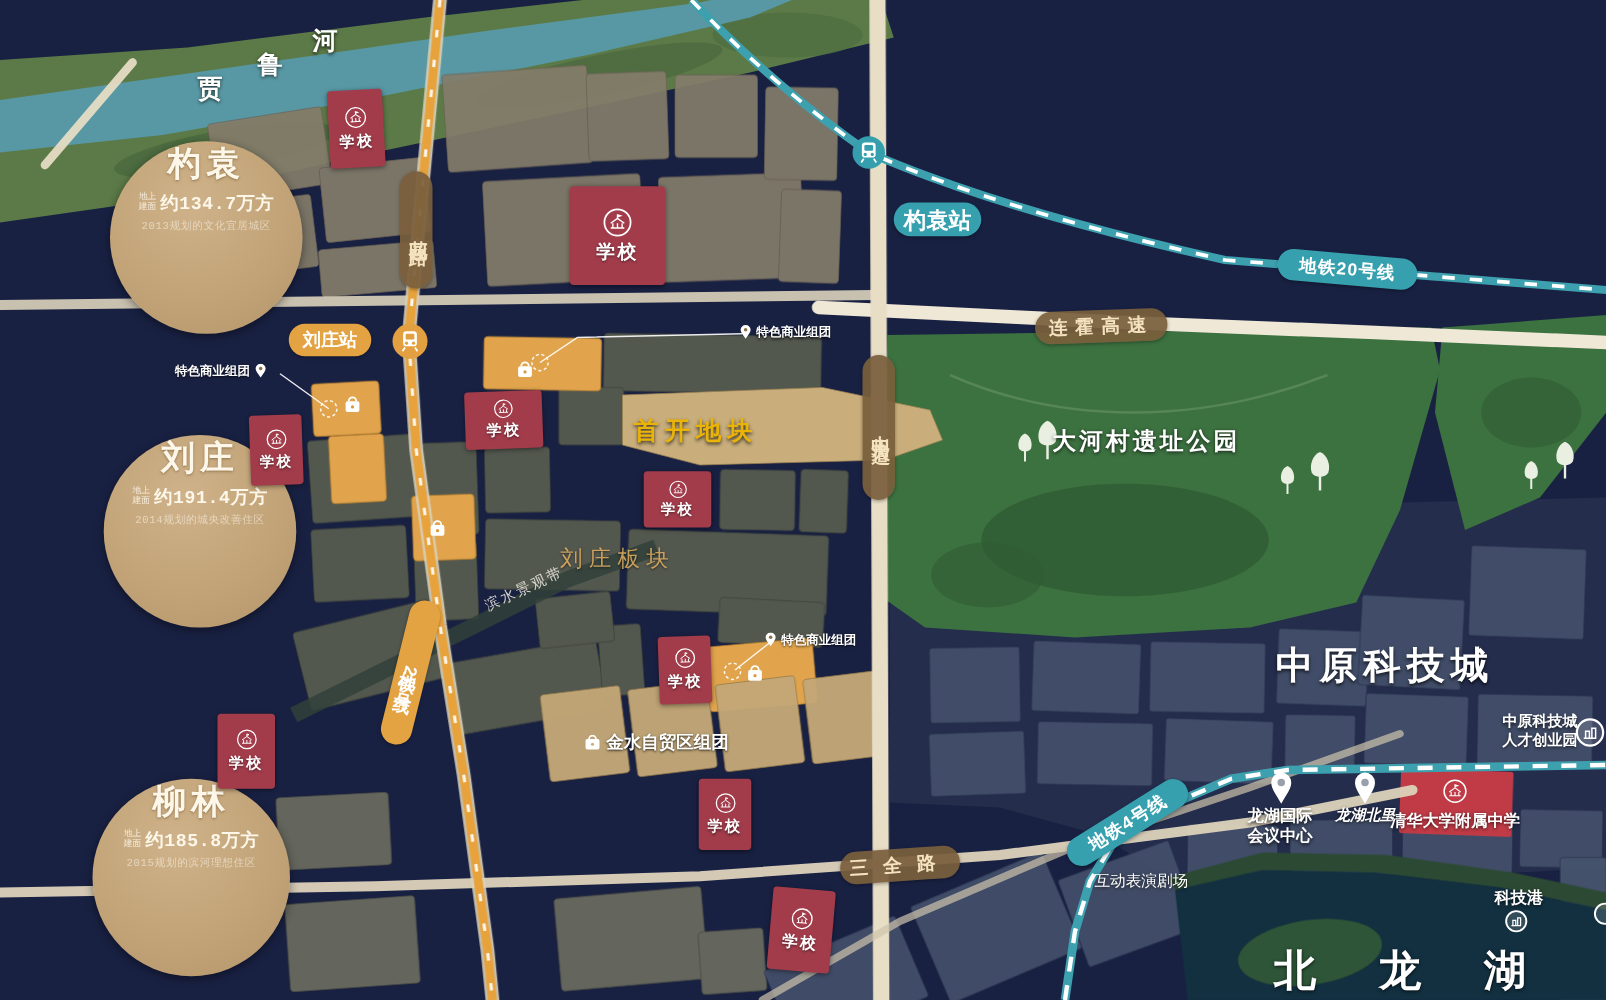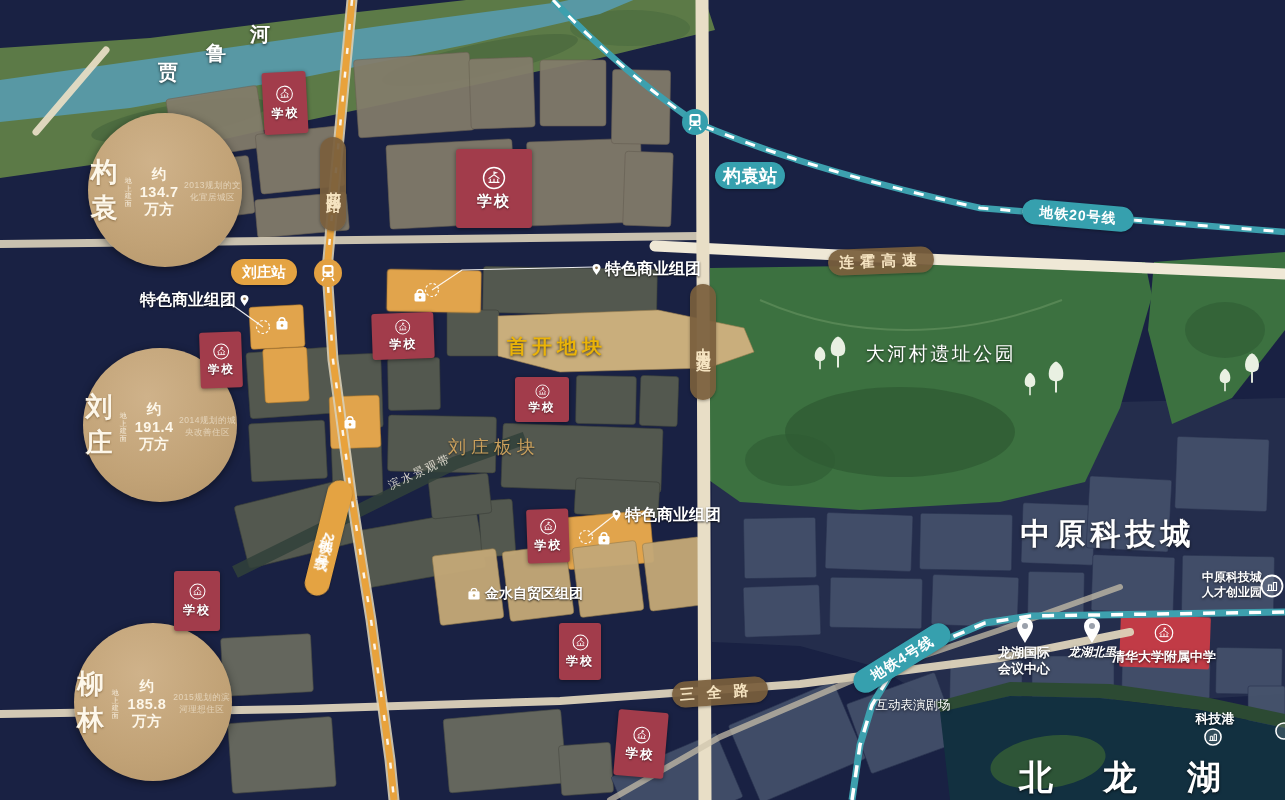--- a/index.html
+++ b/index.html
@@ -11,31 +11,31 @@
   .sh{text-shadow:0 1px 3px rgba(0,0,0,.75);}
   .pill{position:absolute;display:flex;align-items:center;justify-content:center;
         border-radius:14px;color:#fff;font-weight:bold;box-shadow:0 1px 3px rgba(0,0,0,.35);}
   .vpill{writing-mode:vertical-rl;letter-spacing:3px;}
   .roadpill{background:rgba(122,95,60,.93);color:#f5e3c0;}
   .tealpill{background:#36a0ae;}
   .orangepill{background:#e4a342;}
   .river-char{font-size:20px;font-weight:bold;}
   .badge{position:absolute;border-radius:50%;
          background:radial-gradient(circle at 42% 32%, #cfb28a 0%, #c1a276 60%, #b3956a 100%);
-         display:flex;flex-direction:row;align-items:center;justify-content:flex-start;
-         text-align:center;color:#fdf7ea;box-shadow:0 2px 8px rgba(0,0,0,.45);}
+         display:flex;flex-direction:column;align-items:center;justify-content:flex-start;
+         text-align:center;color:#fdf7ea;box-shadow:0 2px 8px rgba(0,0,0,.45);font-family:Liberation Mono, monospace;}
   .badge .bname{font-size:27px;font-weight:bold;letter-spacing:4px;text-shadow:0 1px 2px rgba(90,60,20,.5);}
   .badge .brow{display:flex;align-items:center;gap:3px;margin-top:4px;}
   .badge .bmeta{font-size:7px;line-height:7.5px;width:15px;opacity:.85;word-break:break-all;}
   .badge .barea{font-size:14.5px;font-weight:bold;letter-spacing:.5px;}
   .badge .bcap{font-size:8.5px;opacity:.55;margin-top:3px;letter-spacing:.5px;}
   .school{position:absolute;background:#a23c4b;border-radius:3px;display:flex;flex-direction:column;
           align-items:center;justify-content:center;gap:2px;box-shadow:0 1px 4px rgba(0,0,0,.45);}
   .school .slab{color:#fff;font-weight:bold;letter-spacing:2px;text-shadow:0 1px 2px rgba(0,0,0,.5);}
-  .feat{position:absolute;display:flex;align-items:center;gap:4px;color:#fff;font-size:16px;
+  .feat{position:absolute;display:flex;align-items:center;gap:4px;color:#fff;font-size:10px;
         font-weight:bold;text-shadow:0 1px 2px rgba(0,0,0,.8);}
   .poi-text{font-weight:bold;text-align:center;}
 </style>
 </head>
 <body>
 
 <div id="stage">
 
 <svg id="map-art" width="1285" height="800" viewBox="0 0 1285 800" xmlns="http://www.w3.org/2000/svg">
 
@@ -386,21 +386,21 @@
 
 <div class="feat" style="left:467px;top:585px;font-size:14px;">
   <svg width="14" height="13" viewBox="-7 -7 14 14">
         <path d="M-3,-3.5 a3,3 0 0 1 6,0" fill="none" stroke="#fff" stroke-width="1.4"></path>
         <rect x="-6" y="-3.5" width="12" height="9" rx="1.5" fill="#fff"></rect>
         <circle cy="1" r="1.3" fill="#c9ae7c"></circle>
       </svg>
   <span>金水自贸区组团</span>
 </div>
 
-<span class="lbl c sh" style="left:917px;top:354px;font-size:19px;font-weight:normal;letter-spacing:2.5px;margin-left:24px;">大河村遗址公园</span>
+<span class="lbl c sh" style="left:917px;top:354px;font-size:19px;font-weight:bold;letter-spacing:2.5px;">大河村遗址公园</span>
 <span class="lbl c sh" style="left:1108px;top:534px;font-size:30px;font-weight:bold;letter-spacing:5px;">中原科技城</span>
 
 <div class="lbl sh" style="left:1202px;top:570px;font-size:12px;font-weight:bold;line-height:15px;">
   <div>中原科技城</div>
   <div>人才创业园</div>
 </div>
 <svg class="lbl" style="left:1259px;top:573px;" width="26" height="26" viewBox="0 0 26 26">
       <circle cx="13" cy="13" r="10.5" stroke="#fff" stroke-width="1.8" fill="rgba(255,255,255,.14)"></circle>
       <path d="M8,17.5 h10 M9.5,17.5 V12 h3 v5.5 M14.5,17.5 V9.5 h3 v8" stroke="#fff" stroke-width="1.2" fill="none"></path>
     </svg>

